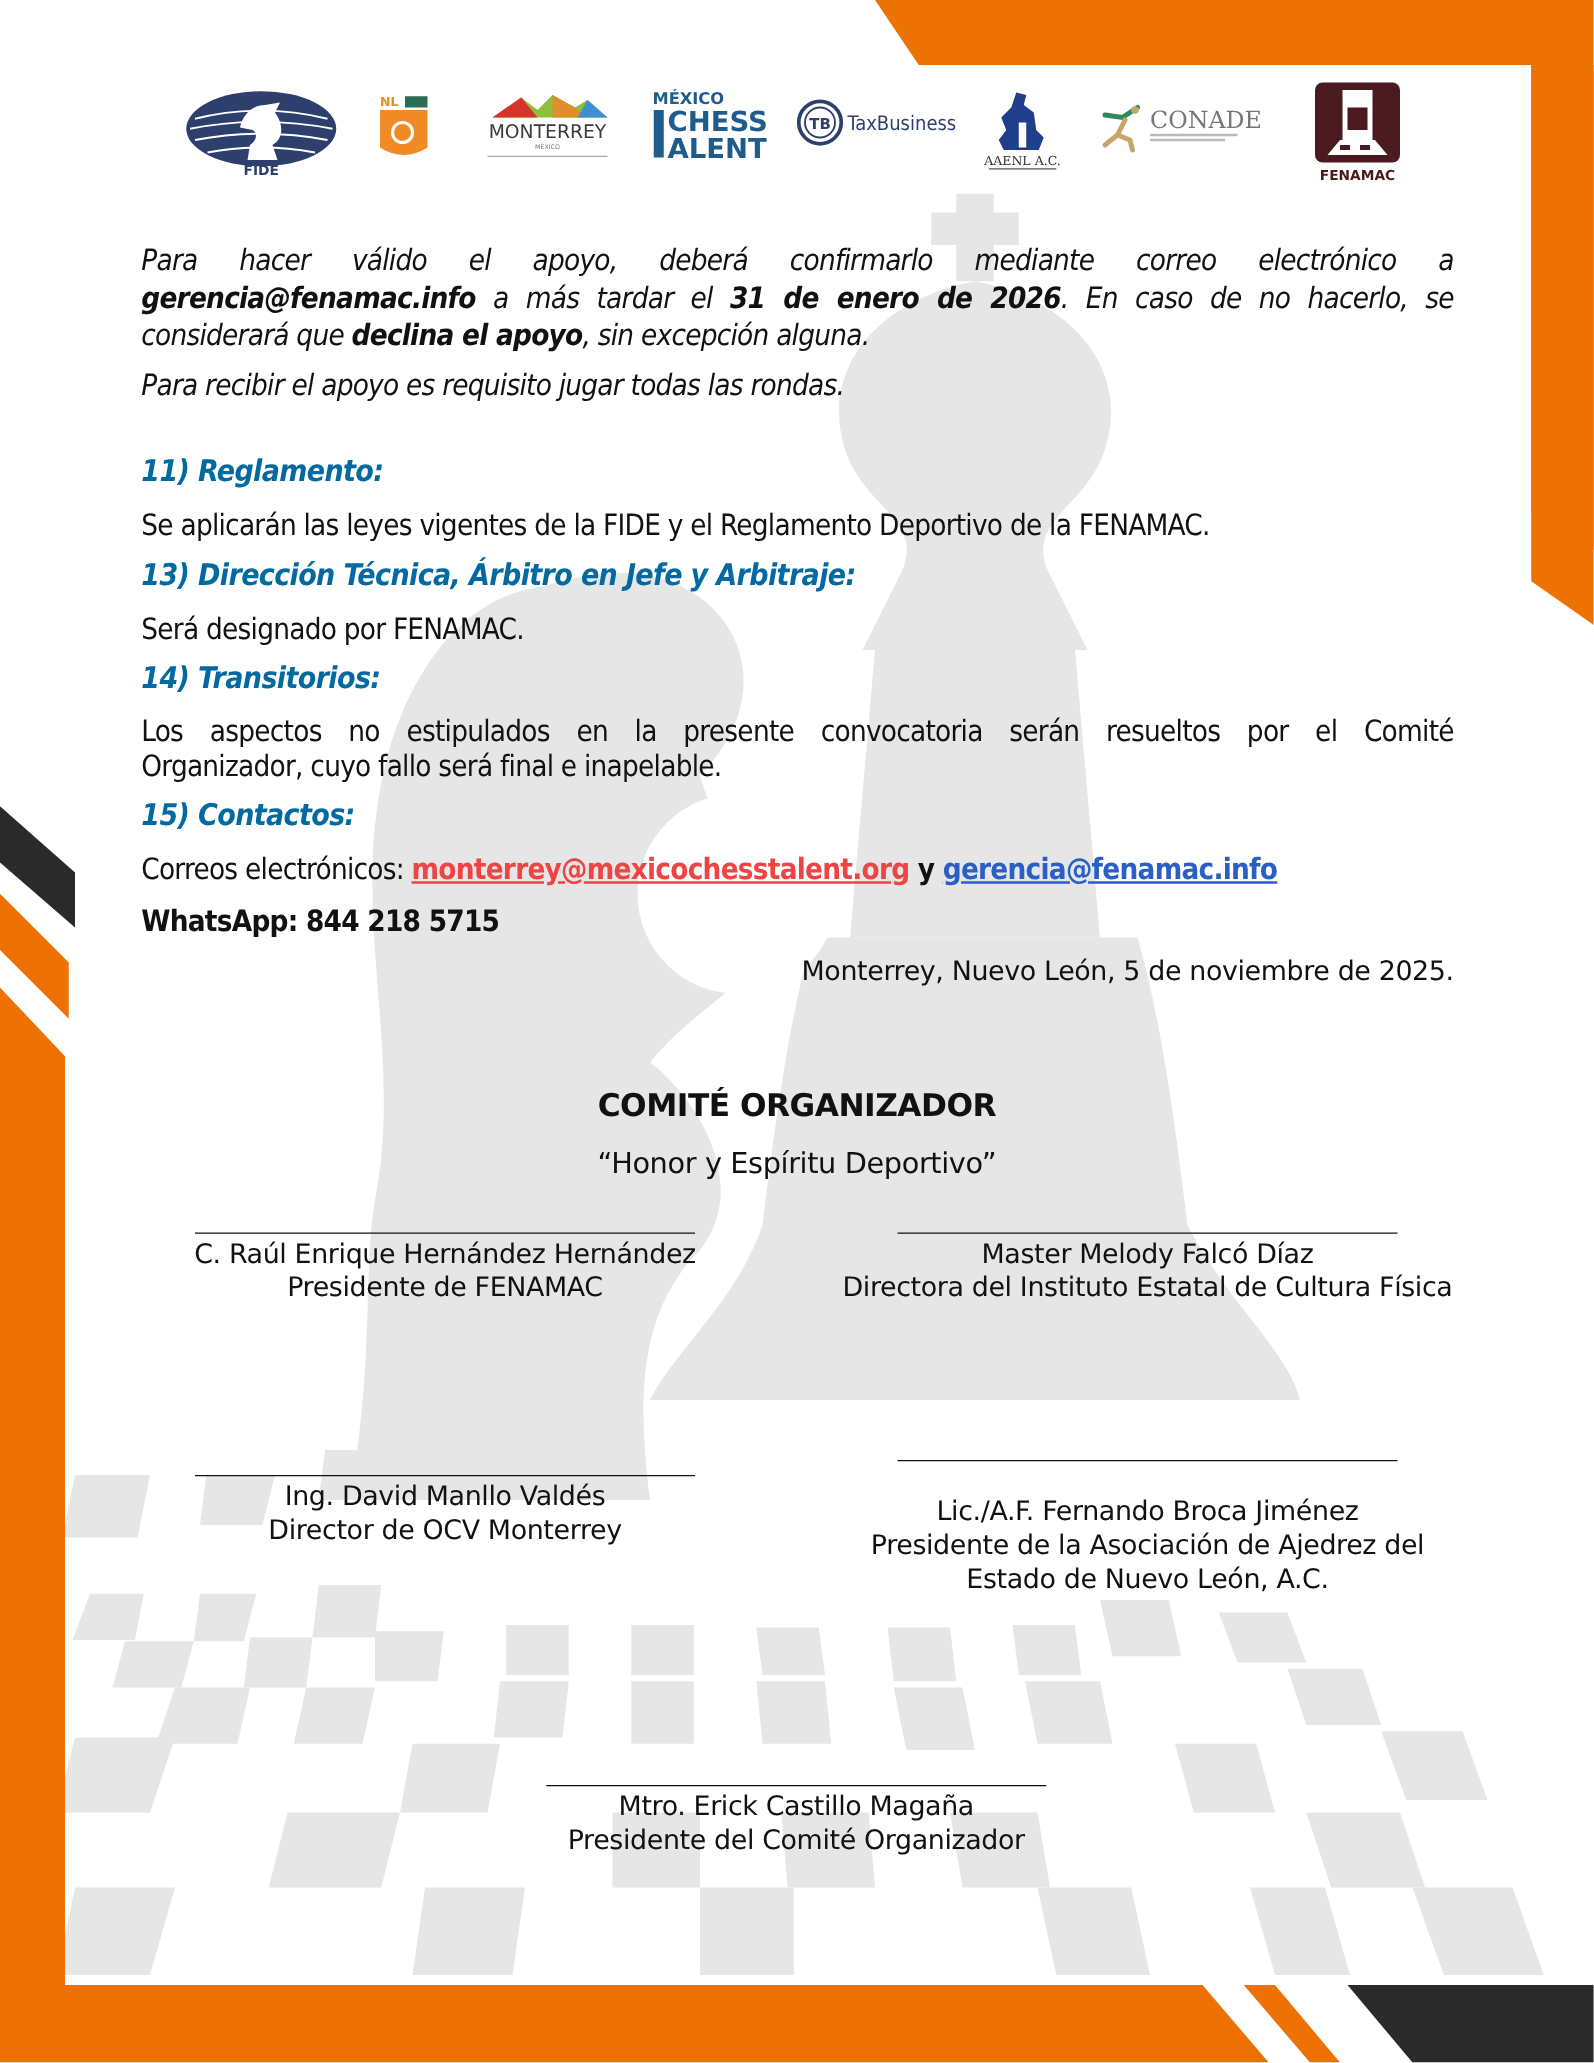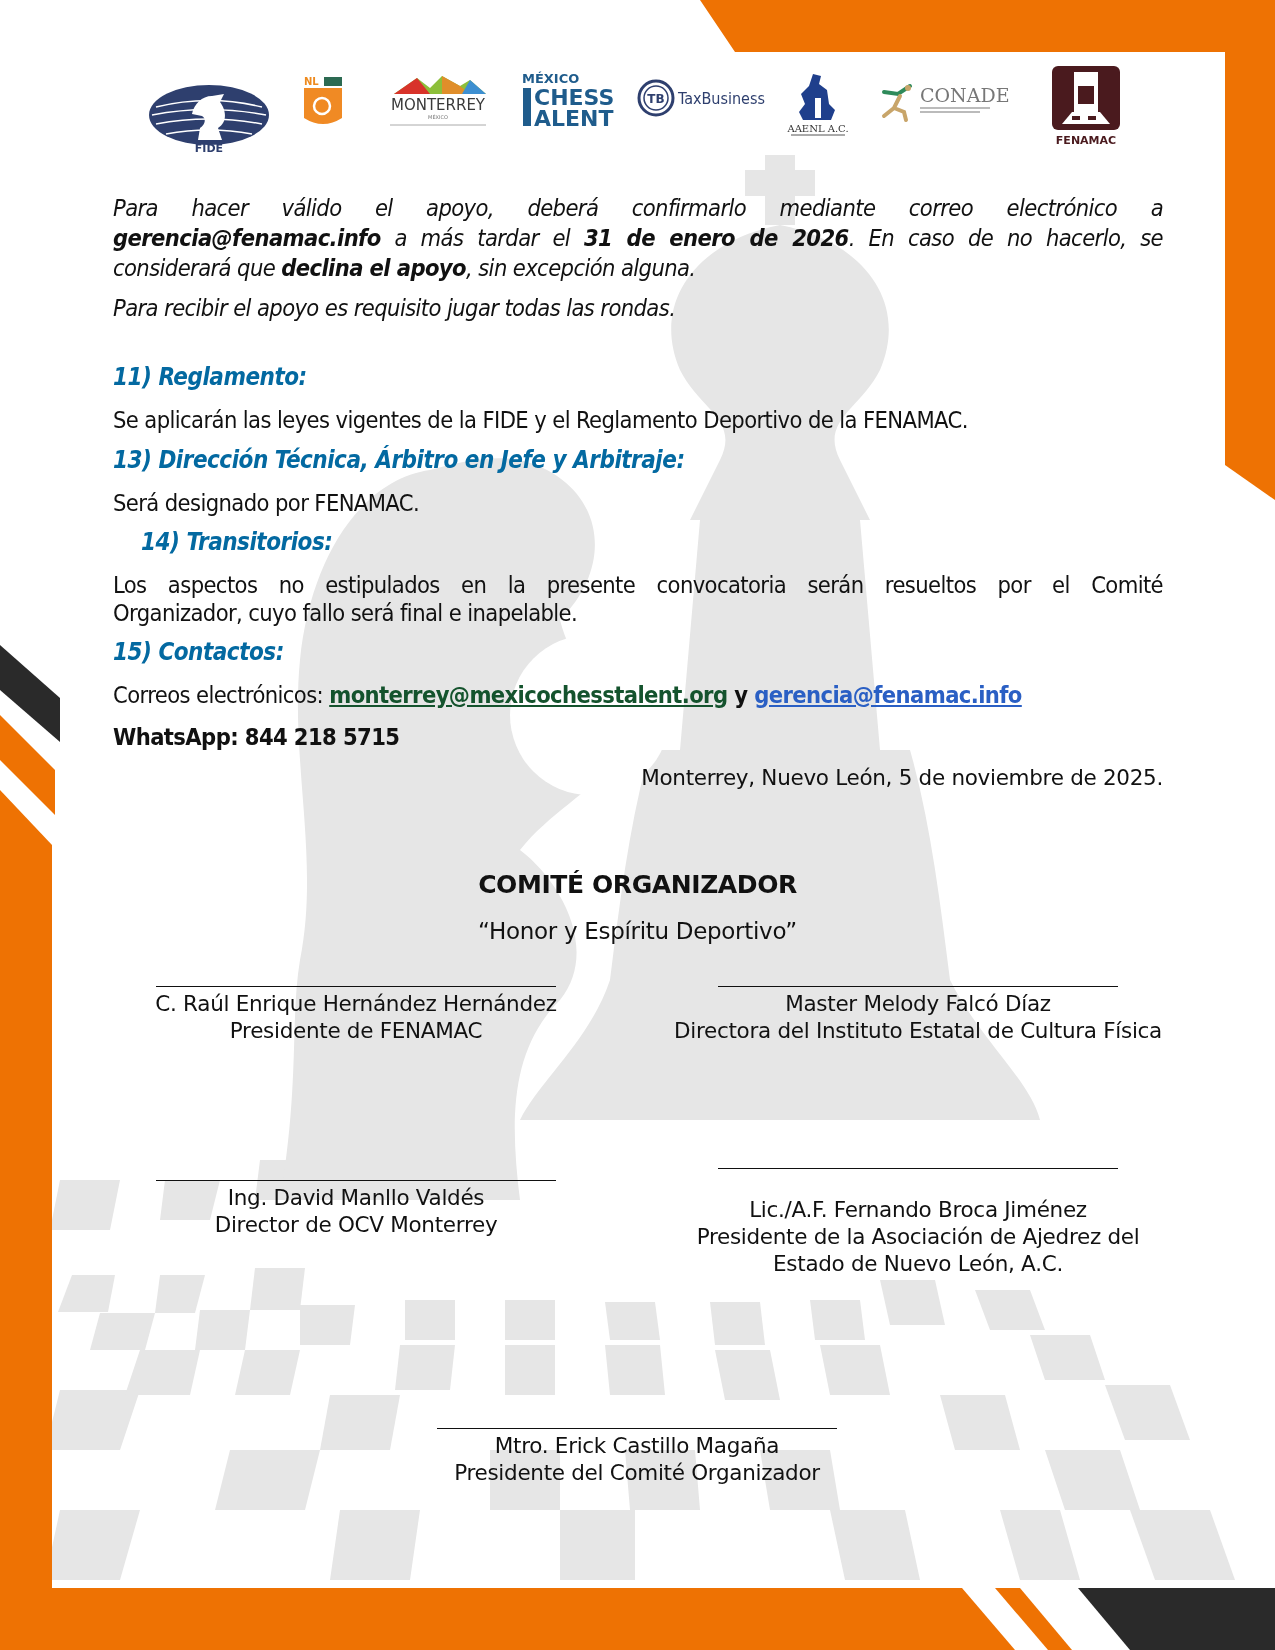--- a/index.html
+++ b/index.html
@@ -5,21 +5,21 @@
   html,body{margin:0;padding:0;}
   body{width:1275px;height:1650px;position:relative;overflow:hidden;background:#ffffff;font-family:"DejaVu Sans Condensed","DejaVu Sans",sans-serif;color:#111;}
   .abs{position:absolute;}
   .bg-svg{position:absolute;left:0;top:0;width:1275px;height:1650px;z-index:0;}
   .content{position:absolute;left:0;top:0;width:1275px;height:1650px;z-index:2;}
   .logo{position:absolute;display:flex;align-items:center;justify-content:center;}
   .para{position:absolute;left:113px;width:1050px;font-size:23.5px;line-height:30px;letter-spacing:-0.6px;}
   .italic{font-style:italic;}
   .justify{text-align:justify;text-align-last:justify;}
   .heading{position:absolute;left:113px;font-size:24px;font-weight:bold;font-style:italic;color:#0369a1;letter-spacing:-0.5px;}
-  .link{color:#14532d;text-decoration:underline;font-weight:bold;}
+  .link{color:#ef4444;text-decoration:underline;font-weight:bold;}
   .link2{color:#2a5fc4;text-decoration:underline;font-weight:bold;}
   .center{text-align:center;}
   .sig{position:absolute;text-align:center;font-size:21.5px;line-height:27px;letter-spacing:-0.3px;}
   .sigline{position:absolute;height:0;border-top:1.5px solid #111;}
 </style>
 </head>
 <body>
 
 <svg class="bg-svg" viewBox="0 0 1275 1650" xmlns="http://www.w3.org/2000/svg">
 
@@ -89,21 +89,21 @@
 
   <polygon points="0,1588 962,1588 1015,1650 0,1650" fill="#EE7203"></polygon>
   <polygon points="995,1588 1020,1588 1072,1650 1048,1650" fill="#EE7203"></polygon>
   <polygon points="1078,1588 1275,1588 1275,1650 1130,1650" fill="#2A2A2A"></polygon>
 </svg>
 
 <div class="content">
 
   <div>
 
-    <div class="logo" style="left:148px;top:82px;width:122px;height:72px;text-decoration:underline;">
+    <div class="logo" style="left:148px;top:70px;width:122px;height:72px;text-decoration:underline;">
       <svg width="122" height="72" viewBox="0 0 122 72">
         <ellipse cx="61" cy="33" rx="60" ry="30" fill="#2E3F6E"></ellipse>
         <path d="M8,25 Q61,12 114,25 M4,33 Q61,22 118,33 M8,42 Q61,32 114,42 M18,52 Q61,44 104,52" stroke="#ffffff" stroke-width="1.5" fill="none"></path>
         <path d="M50,58 L74,58 L70,46 C80,40 78,28 72,20 L76,12 L64,14 C54,14 46,22 44,32 L54,34 C58,36 58,42 52,46 Z" fill="#ffffff"></path>
         <text x="61" y="70" text-anchor="middle" font-size="11" font-weight="bold" fill="#2E3F6E" font-family="DejaVu Sans, sans-serif">FIDE</text>
       </svg>
     </div>
 
     <div class="logo" style="left:302px;top:74px;width:42px;height:56px;">
       <svg width="42" height="56" viewBox="0 0 42 56">
@@ -187,21 +187,21 @@
     <span>considerará que </span><b>declina el apoyo</b><span>, sin excepción alguna.</span>
   </div>
   <div class="para italic" style="top:293px;">Para recibir el apoyo es requisito jugar todas las rondas.</div>
 
   <div class="heading" style="top:363px;">11) Reglamento:</div>
   <div class="para" style="top:405px;">Se aplicarán las leyes vigentes de la FIDE y el Reglamento Deportivo de la FENAMAC.</div>
 
   <div class="heading" style="top:446px;">13) Dirección Técnica, Árbitro en Jefe y Arbitraje:</div>
   <div class="para" style="top:488px;">Será designado por FENAMAC.</div>
 
-  <div class="heading" style="top:528px;margin-left:28px;">14) Transitorios:</div>
+  <div class="heading" style="top:528px;">14) Transitorios:</div>
   <div class="para justify" style="top:570px;">Los aspectos no estipulados en la presente convocatoria serán resueltos por el Comité</div>
   <div class="para" style="top:598px;">Organizador, cuyo fallo será final e inapelable.</div>
 
   <div class="heading" style="top:638px;">15) Contactos:</div>
   <div class="para" style="top:680px;">
     <span>Correos electrónicos: </span><a class="link">monterrey@mexicochesstalent.org</a><b> y </b><a class="link2">gerencia@fenamac.info</a>
   </div>
   <div class="para" style="top:722px;font-weight:bold;">WhatsApp: 844 218 5715</div>
 
   <div class="para" style="top:763px;text-align:right;font-family:'DejaVu Sans',sans-serif;font-size:21.5px;letter-spacing:-0.3px;">Monterrey, Nuevo León, 5 de noviembre de 2025.</div>

